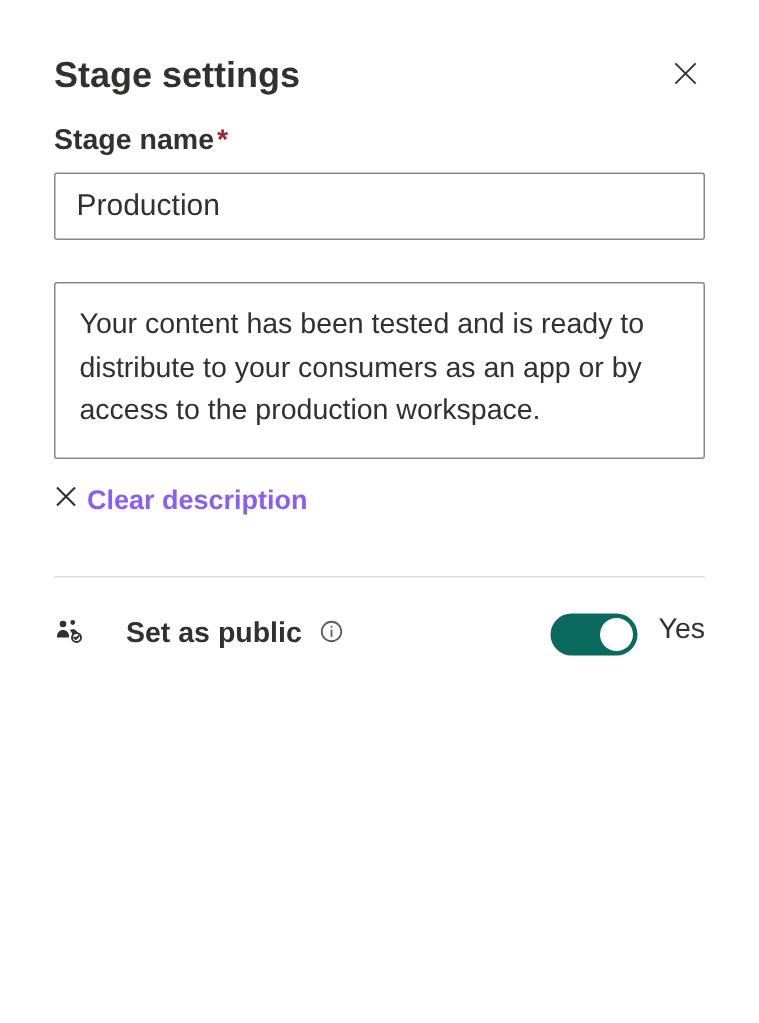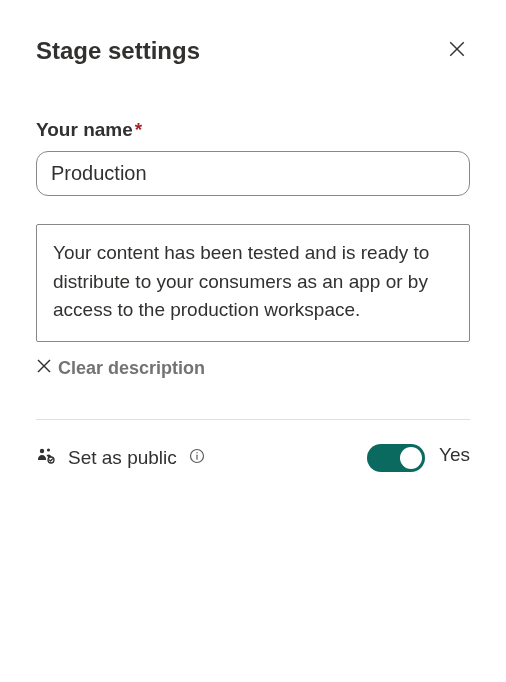--- a/index.html
+++ b/index.html
@@ -12,21 +12,21 @@
       background: #fff;
       color: #323130;
       width: 506px;
       height: 682px;
       padding: 36px;
     }
     .header {
       display: flex;
       justify-content: space-between;
       align-items: center;
-      margin-bottom: 54px;
+      margin-bottom: 18px;
     }
     .title {
       font-size: 24px;
       font-weight: 600;
       color: #323130;
     }
     .close-btn {
       background: none;
       border: none;
       cursor: pointer;
@@ -51,21 +51,21 @@
     }
     .required {
       color: #a4262c;
       margin-left: 2px;
     }
     .text-input {
       width: 100%;
       font-size: 20px;
       padding: 10px 14px;
       border: 1px solid #8a8886;
-      border-radius: 12px;
+      border-radius: 2px;
       font-family: inherit;
       color: #323130;
     }
     .textarea {
       width: 100%;
       font-size: 19px;
       padding: 14px 16px;
       border: 1px solid #8a8886;
       border-radius: 2px;
       font-family: inherit;
@@ -76,21 +76,21 @@
     }
     .clear-btn {
       background: none;
       border: none;
       cursor: pointer;
       display: flex;
       align-items: center;
       gap: 6px;
       font-size: 18px;
       font-weight: 600;
-      color: #737373;
+      color: #8b5cf6;
       margin-top: 10px;
       padding: 2px 0;
     }
     .clear-btn svg {
       width: 16px;
       height: 16px;
     }
     .divider {
       border: none;
       border-top: 1px solid #e1dfdd;
@@ -105,22 +105,23 @@
       display: flex;
       align-items: center;
       gap: 12px;
     }
     .public-icon svg {
       width: 20px;
       height: 20px;
     }
     .public-label {
       font-size: 19px;
-      font-weight: 400;
-      color: #323130;
+      font-weight: 700;
+      color: #323130;
+      margin-left: 16px;
     }
     .info-icon svg {
       width: 16px;
       height: 16px;
       color: #605e5c;
     }
     .public-right {
       display: flex;
       align-items: flex-start;
       gap: 14px;
@@ -158,21 +159,21 @@
       <svg viewBox="0 0 16 16" fill="none" stroke="#323130" stroke-width="1.2">
         <line x1="2" y1="2" x2="14" y2="14"></line>
         <line x1="14" y1="2" x2="2" y2="14"></line>
       </svg>
     </span>
   </button>
 </div>
 
 <div class="field">
   <label class="label">
-    <span>Your name</span><span class="required">*</span>
+    <span>Stage name</span><span class="required">*</span>
   </label>
   <input type="text" class="text-input" value="Production" style="">
 </div>
 
 <div class="field">
   <textarea class="textarea" style="">Your content has been tested and is ready to distribute to your consumers as an app or by access to the production workspace.</textarea>
   <button class="clear-btn">
     <span>
       <svg viewBox="0 0 16 16" fill="none" stroke="#323130" stroke-width="1.4">
         <line x1="2" y1="2" x2="14" y2="14"></line>

